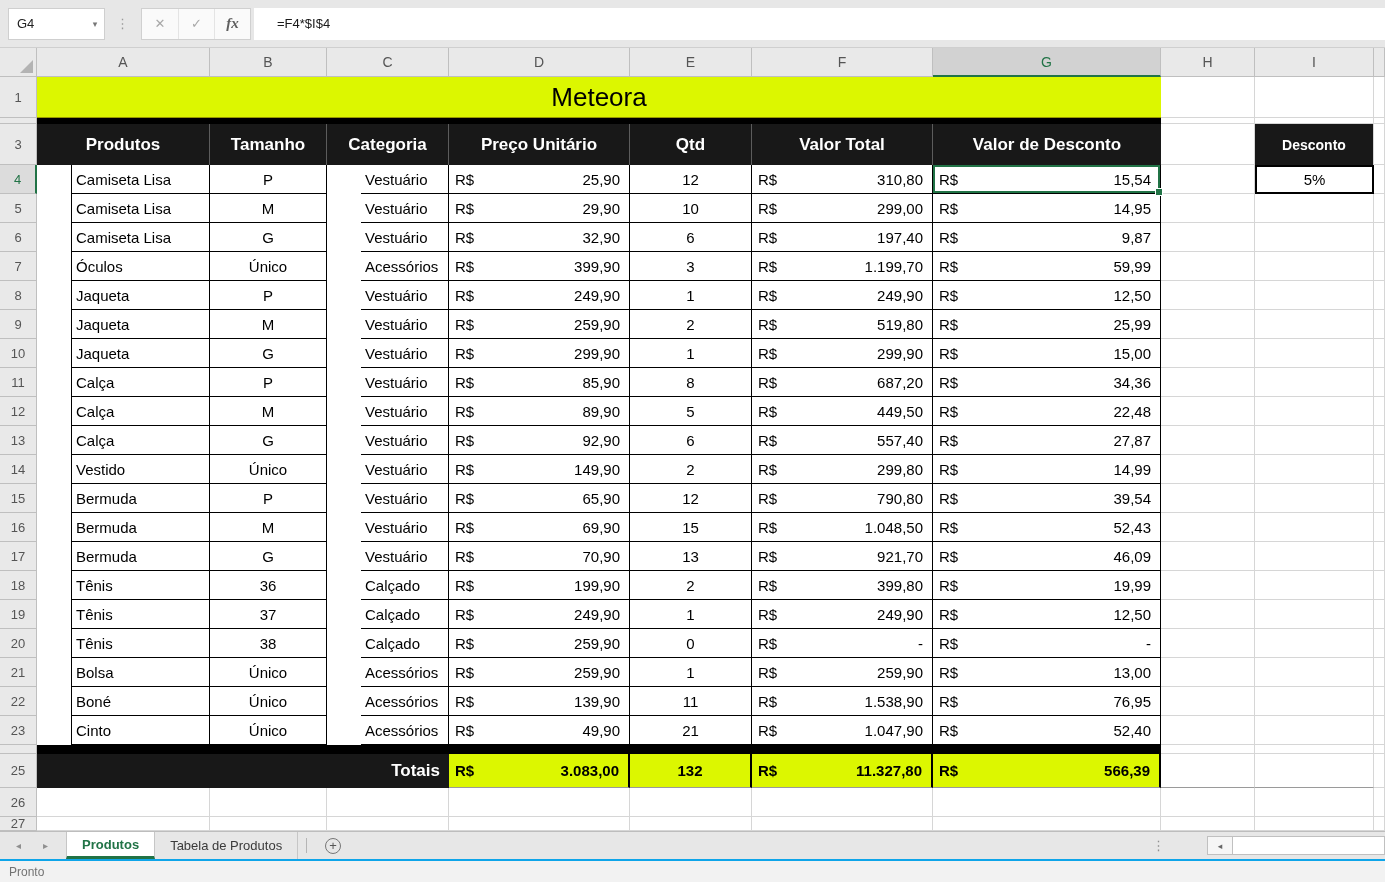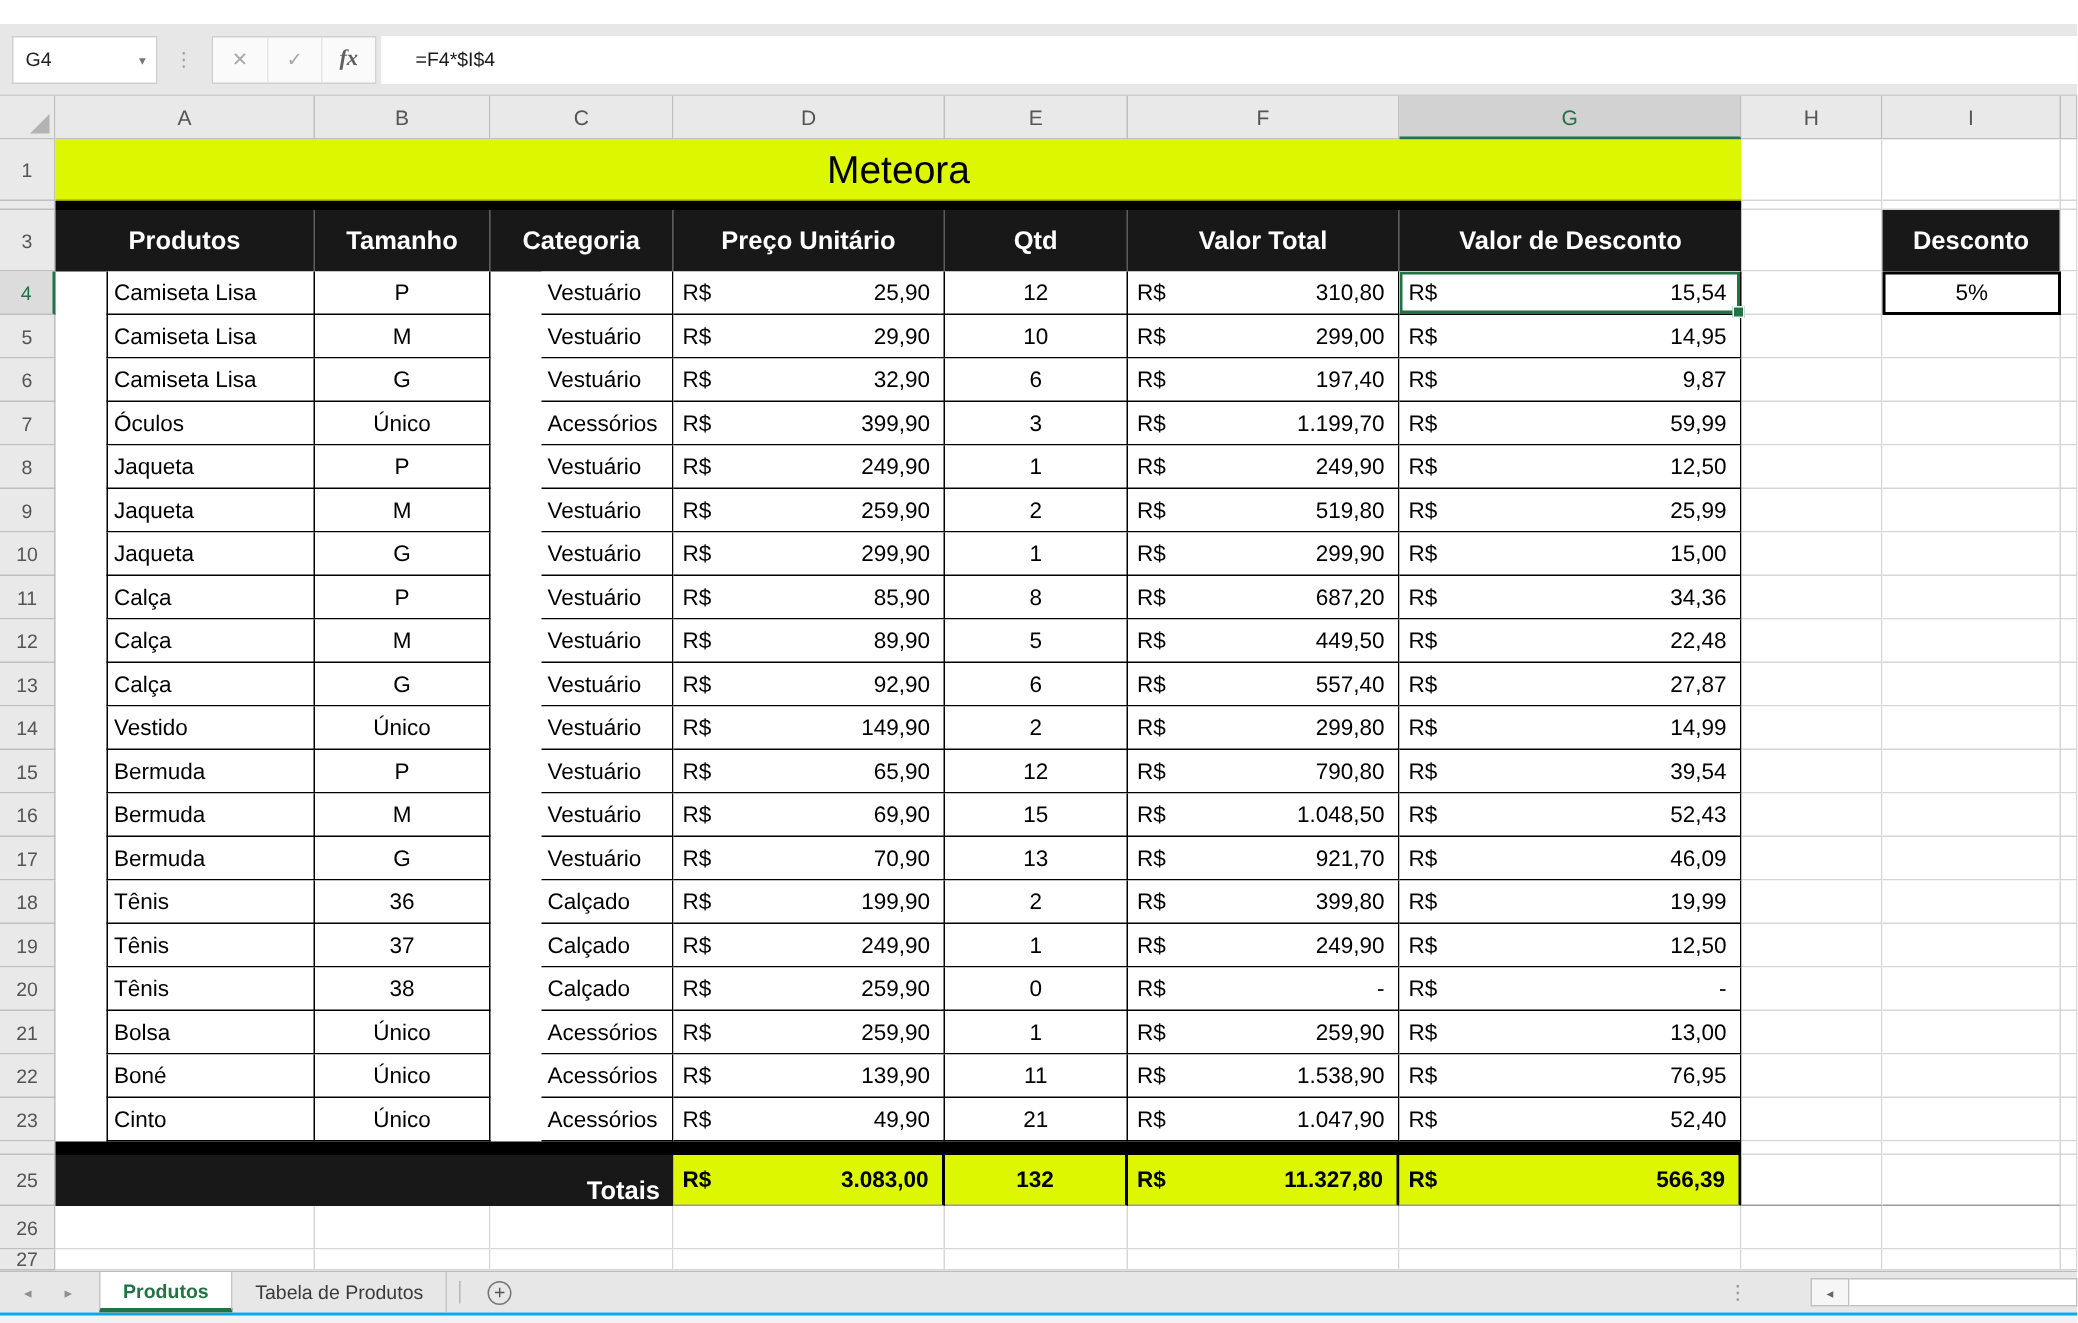--- a/index.html
+++ b/index.html
@@ -6,21 +6,21 @@
     --yellow:#DCF700; --blackfill:#181818; --band:#000;
     --green:#217346; --gridline:#D6D6D6; --hdrbg:#E9E9E9;
     --hdrborder:#BFBFBF; --hdrtext:#555;
   }
   *{box-sizing:border-box;}
   body{margin:0;font-family:"Liberation Sans",sans-serif;background:#fff;}
   .app{position:relative;width:1385px;height:882px;background:#fff;overflow:hidden;}
 
   
   .formula-bar{height:48px;background:#E7E7E7;display:flex;align-items:center;
-    padding:0 0 0 8px;border-bottom:1px solid #CFCFCF;margin-top:16px;}
+    padding:0 0 0 8px;border-bottom:1px solid #CFCFCF;}
   .name-box{width:97px;height:32px;background:#fff;border:1px solid #CFCFCF;
     display:flex;align-items:center;font-size:13px;color:#222;}
   .name-box .nb-text{flex:1;padding-left:8px;}
   .nb-arrow{width:18px;text-align:center;color:#777;font-size:9px;}
   .fb-dots{color:#9A9A9A;margin:0 11px;font-size:13px;letter-spacing:1px;}
   .fb-buttons{display:flex;height:32px;border:1px solid #D0D0D0;background:#FAFAFA;}
   .fb-btn{width:36px;display:flex;align-items:center;justify-content:center;
     color:#A8A8A8;font-size:13px;}
   .fb-btn + .fb-btn{border-left:1px solid #E4E4E4;}
   .fb-fx{font-style:italic;font-weight:bold;color:#5f5f5f;
@@ -66,21 +66,21 @@
   .cell.active{overflow:visible;z-index:6;box-shadow:inset 0 0 0 2px var(--green);}
   .cell.active::after{content:"";position:absolute;right:-3px;bottom:-3px;width:6px;
     height:6px;background:var(--green);border:1px solid #fff;}
 
   .tot-label{background:var(--blackfill);color:#fff;font-weight:bold;font-size:17px;
     justify-content:flex-end;padding-right:9px;}
   .tot-val{background:var(--yellow);font-weight:bold;border-right:2px solid #000;
     border-bottom:1px solid #9a9a9a;}
   .tot-edge{border-bottom:1px solid #9a9a9a;}
 
-  .side-hdr{background:var(--blackfill);color:#fff;font-weight:bold;font-size:17px;
+  .side-hdr{background:var(--blackfill);color:#fff;font-weight:bold;font-size:14px;
     justify-content:center;border-right:1px solid var(--gridline);}
   .pct-box{border:2px solid #000;justify-content:center;}
 
   
   .tabbar{height:28px;background:#E7E7E7;border-top:1px solid #BDBDBD;display:flex;
     align-items:stretch;font-size:13px;}
   .tab-nav{display:flex;align-items:center;gap:22px;padding:0 18px 0 16px;
     color:#8F8F8F;font-size:10px;}
   .tab{display:flex;align-items:center;padding:0 15px;color:#3a3a3a;
     border-right:1px solid #C6C6C6;}
@@ -798,21 +798,21 @@
       <div class="cell gl"></div>
       <div class="cell gl"></div>
       <div class="cell rowhdr"></div>
       <div class="cell band" style="grid-column: span 7;"></div>
       <div class="cell gl"></div>
       <div class="cell gl"></div>
       <div class="cell gl"></div>
       <div class="cell rowhdr">
         <span>25</span>
       </div>
-      <div class="cell tot-label" style="grid-column: span 3; align-items: flex-end;">
+      <div class="cell tot-label" style="grid-column: span 3;">
         <span>Totais</span>
       </div>
       <div class="cell tot-val acct">
         <span>R$</span>
         <span>3.083,00</span>
       </div>
       <div class="cell tot-val tc">
         <span>132</span>
       </div>
       <div class="cell tot-val acct">

